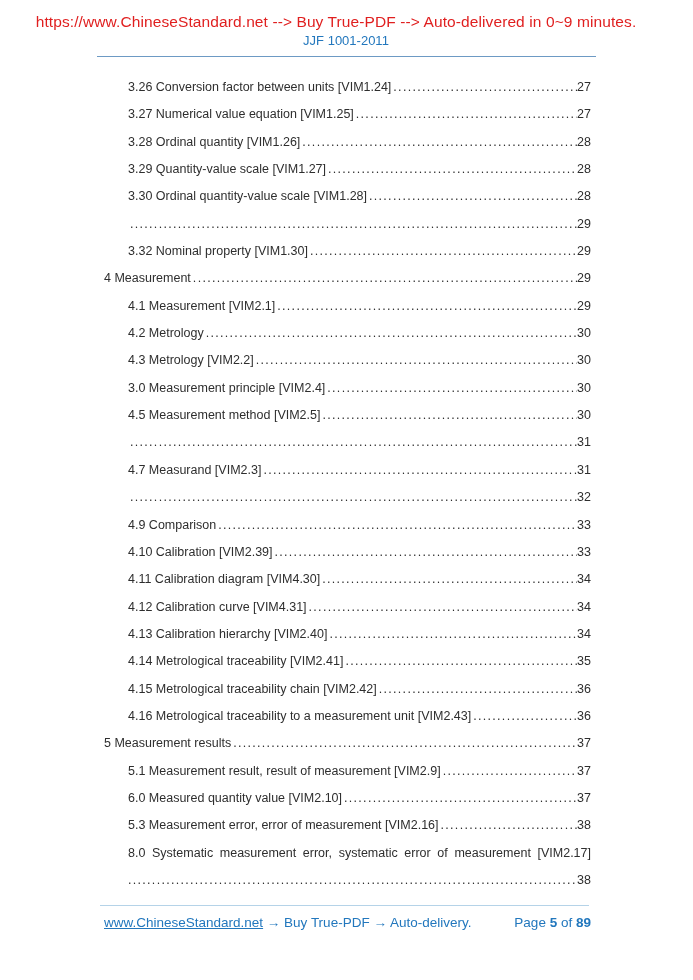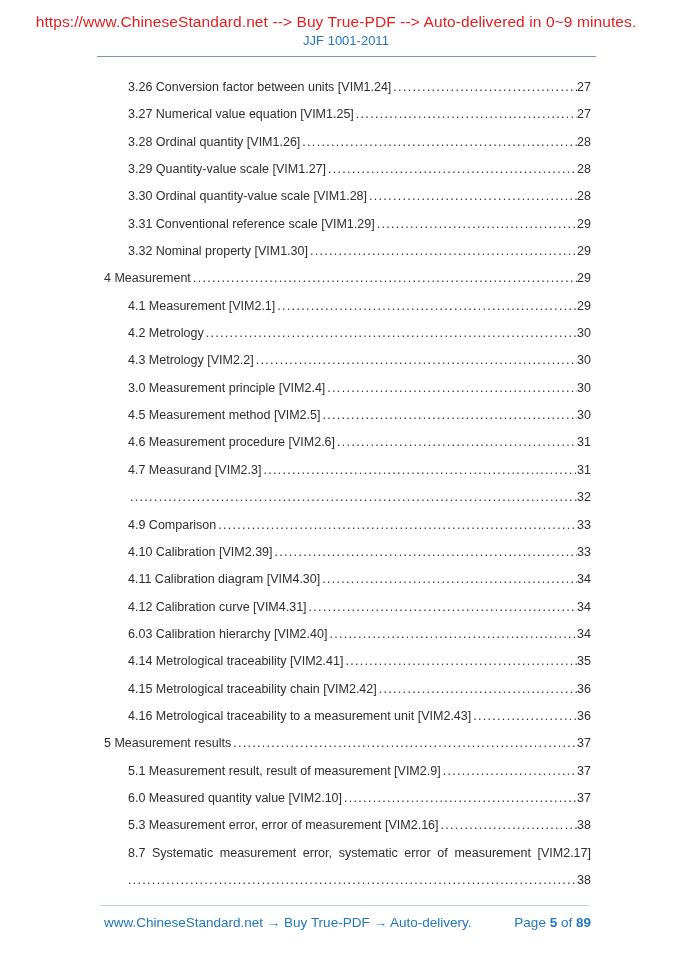--- a/index.html
+++ b/index.html
@@ -104,21 +104,21 @@
     position: absolute;
     top: 915px;
     left: 104px;
     width: 487px;
     display: flex;
     justify-content: space-between;
     align-items: baseline;
     color: var(--brand-blue);
     font-size: 13.5px;
   }
-  .footer-url { cursor: pointer; }
+  .footer-url { text-decoration: underline; cursor: pointer; }
   .page-indicator b { font-weight: bold; }
   .page-indicator span, .page-indicator b { margin: 0 0; }
 </style>
 </head>
 <body>
 
 <div class="page">
 
   <div class="banner">https://www.ChineseStandard.net --&gt; Buy True-PDF --&gt; Auto-delivered in 0~9 minutes.</div>
 
@@ -146,21 +146,20 @@
       <span class="toc-label">3.29 Quantity-value scale [VIM1.27]</span>
       <span class="leader"></span>
       <span class="toc-page">28</span>
     </div>
       <div class="toc-row level-2">
       <span class="toc-label">3.30 Ordinal quantity-value scale [VIM1.28]</span>
       <span class="leader"></span>
       <span class="toc-page">28</span>
     </div>
       <div class="toc-row level-2">
-      <span class="toc-label">3.31 Conventional reference scale [VIM1.29]</span>
       <span class="leader"></span>
       <span class="toc-page">29</span>
     </div>
       <div class="toc-row level-2">
       <span class="toc-label">3.32 Nominal property [VIM1.30]</span>
       <span class="leader"></span>
       <span class="toc-page">29</span>
     </div>
       <div class="toc-row level-1">
       <span class="toc-label">4 Measurement</span>
@@ -186,21 +185,20 @@
       <span class="toc-label">3.0 Measurement principle [VIM2.4]</span>
       <span class="leader"></span>
       <span class="toc-page">30</span>
     </div>
       <div class="toc-row level-2">
       <span class="toc-label">4.5 Measurement method [VIM2.5]</span>
       <span class="leader"></span>
       <span class="toc-page">30</span>
     </div>
       <div class="toc-row level-2">
-      <span class="toc-label">4.6 Measurement procedure [VIM2.6]</span>
       <span class="leader"></span>
       <span class="toc-page">31</span>
     </div>
       <div class="toc-row level-2">
       <span class="toc-label">4.7 Measurand [VIM2.3]</span>
       <span class="leader"></span>
       <span class="toc-page">31</span>
     </div>
       <div class="toc-row level-2">
       <span class="leader"></span>
@@ -220,21 +218,21 @@
       <span class="toc-label">4.11 Calibration diagram [VIM4.30]</span>
       <span class="leader"></span>
       <span class="toc-page">34</span>
     </div>
       <div class="toc-row level-2">
       <span class="toc-label">4.12 Calibration curve [VIM4.31]</span>
       <span class="leader"></span>
       <span class="toc-page">34</span>
     </div>
       <div class="toc-row level-2">
-      <span class="toc-label">6.03 Calibration hierarchy [VIM2.40]</span>
+      <span class="toc-label">4.13 Calibration hierarchy [VIM2.40]</span>
       <span class="leader"></span>
       <span class="toc-page">34</span>
     </div>
       <div class="toc-row level-2">
       <span class="toc-label">4.14 Metrological traceability [VIM2.41]</span>
       <span class="leader"></span>
       <span class="toc-page">35</span>
     </div>
       <div class="toc-row level-2">
       <span class="toc-label">4.15 Metrological traceability chain [VIM2.42]</span>
@@ -260,21 +258,21 @@
       <span class="toc-label">6.0 Measured quantity value [VIM2.10]</span>
       <span class="leader"></span>
       <span class="toc-page">37</span>
     </div>
       <div class="toc-row level-2">
       <span class="toc-label">5.3 Measurement error, error of measurement [VIM2.16]</span>
       <span class="leader"></span>
       <span class="toc-page">38</span>
     </div>
       <div class="toc-row level-2 wrap-first">
-      <span class="toc-label">8.7 Systematic measurement error, systematic error of measurement [VIM2.17]</span>
+      <span class="toc-label">8.0 Systematic measurement error, systematic error of measurement [VIM2.17]</span>
 
     </div>
       <div class="toc-row level-2 wrap-cont">
 
       <span class="leader"></span>
       <span class="toc-page">38</span>
     </div>
     </div>
 
   <hr class="footer-rule">

